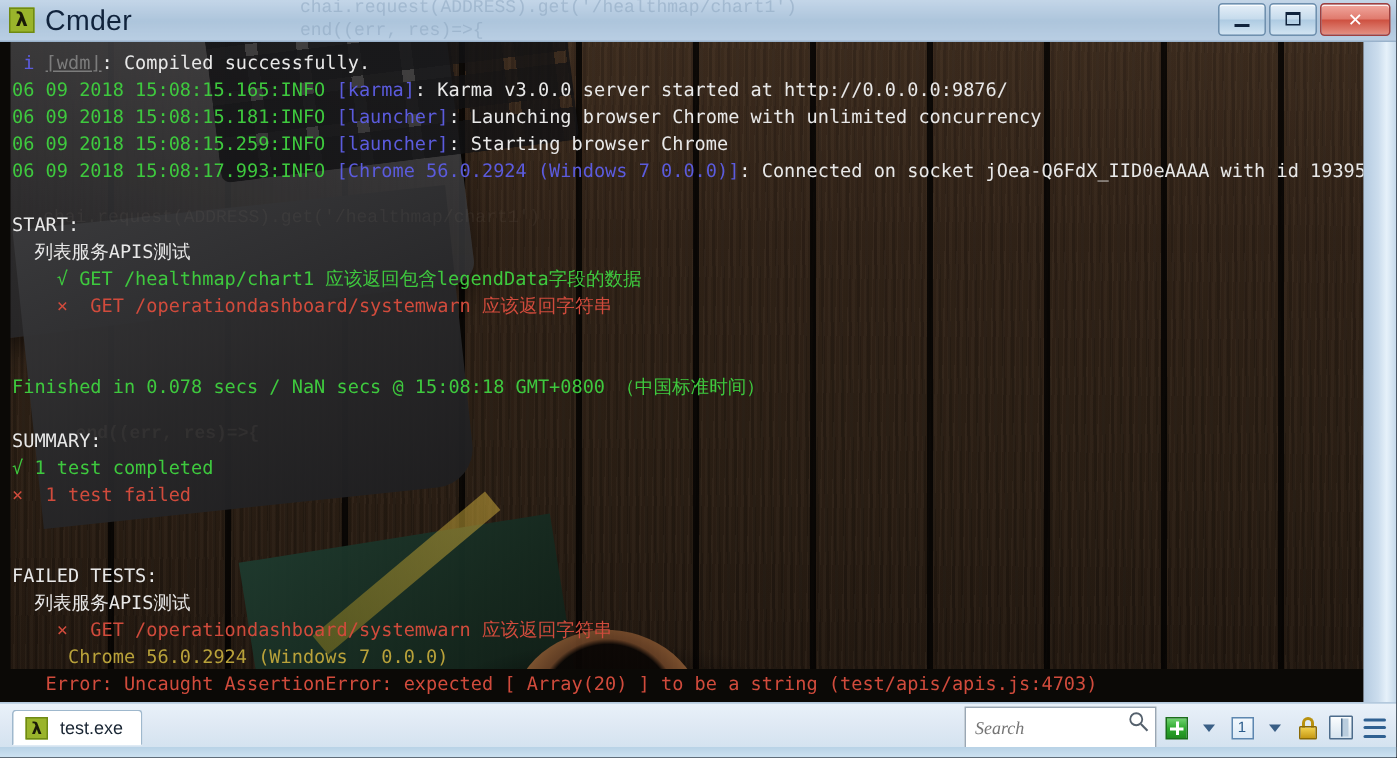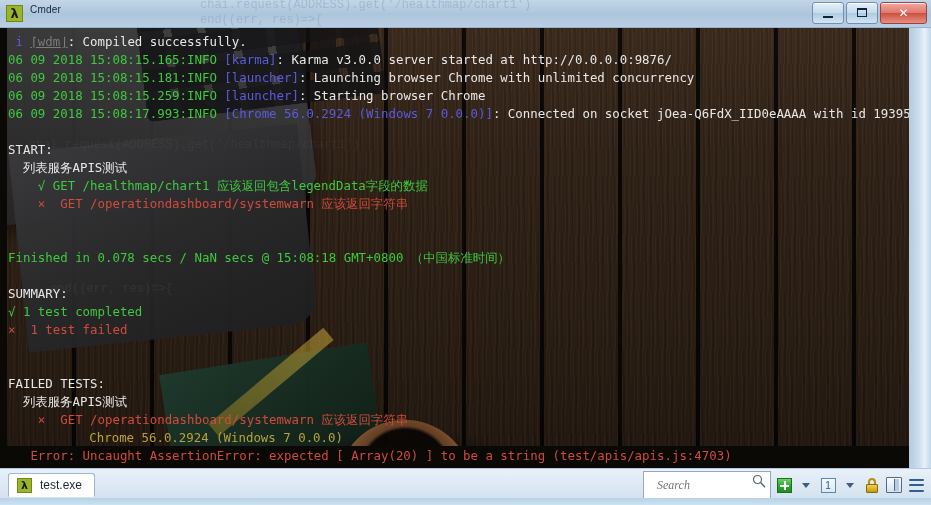--- a/index.html
+++ b/index.html
@@ -50,21 +50,21 @@
     color: #1a1a08;
     font-family: "DejaVu Sans", sans-serif;
     font-size: 13px;
     line-height: 15px;
     text-align: center;
     font-weight: bold;
   }
   .title-text {
     position: absolute;
     left: 30px; top: 4px;
-    font-size: 10px;
+    font-size: 19px;
     color: #10233c;
     letter-spacing: .2px;
   }
 
   
   .winbtns {
     position: absolute;
     right: 4px; top: 2px;
     display: flex;
     gap: 2px;
@@ -234,21 +234,21 @@
     font-family: "DejaVu Sans Mono", "Liberation Mono", monospace;
     font-size: 12.4px;
     line-height: 18px;
     white-space: pre;
     letter-spacing: 0;
   }
   .ln { height: 18px; }
   .c-white  { color: #e8e8e8; }
   .c-green  { color: #3ec93e; }
   .c-red    { color: #d14b3c; }
-  .c-yellow { color: #b9a23a; padding-left: 44px; }
+  .c-yellow { color: #b9a23a; }
   .c-blue   { color: #5b5bdd; }
   .c-gray   { color: #7c7c7c; text-decoration: underline; }
 
   
   .term-right-chrome {
     position: absolute;
     left: 909px; top: 28px;
     width: 22px; height: 440px;
     background: linear-gradient(90deg, rgba(180,202,224,.9) 0%, rgba(205,222,238,.95) 45%, rgba(230,241,250,1) 70%, rgba(196,216,234,1) 100%);
   }
@@ -305,21 +305,21 @@
     display: flex;
     align-items: center;
     gap: 4px;
   }
   .searchbox {
     width: 128px; height: 29px;
     background: #fff;
     border: 1px solid #9aa7b4;
     box-sizing: border-box;
     position: relative;
-    display: flex; align-items: center; justify-content: center;
+    display: flex; align-items: center;
   }
   .searchbox input {
     border: 0; outline: 0;
     width: 104px; height: 15px;
     margin-left: 4px;
     font-family: "Liberation Serif", serif;
     font-style: italic;
     font-size: 12px;
     color: #6f6f6f;
     background: transparent;

